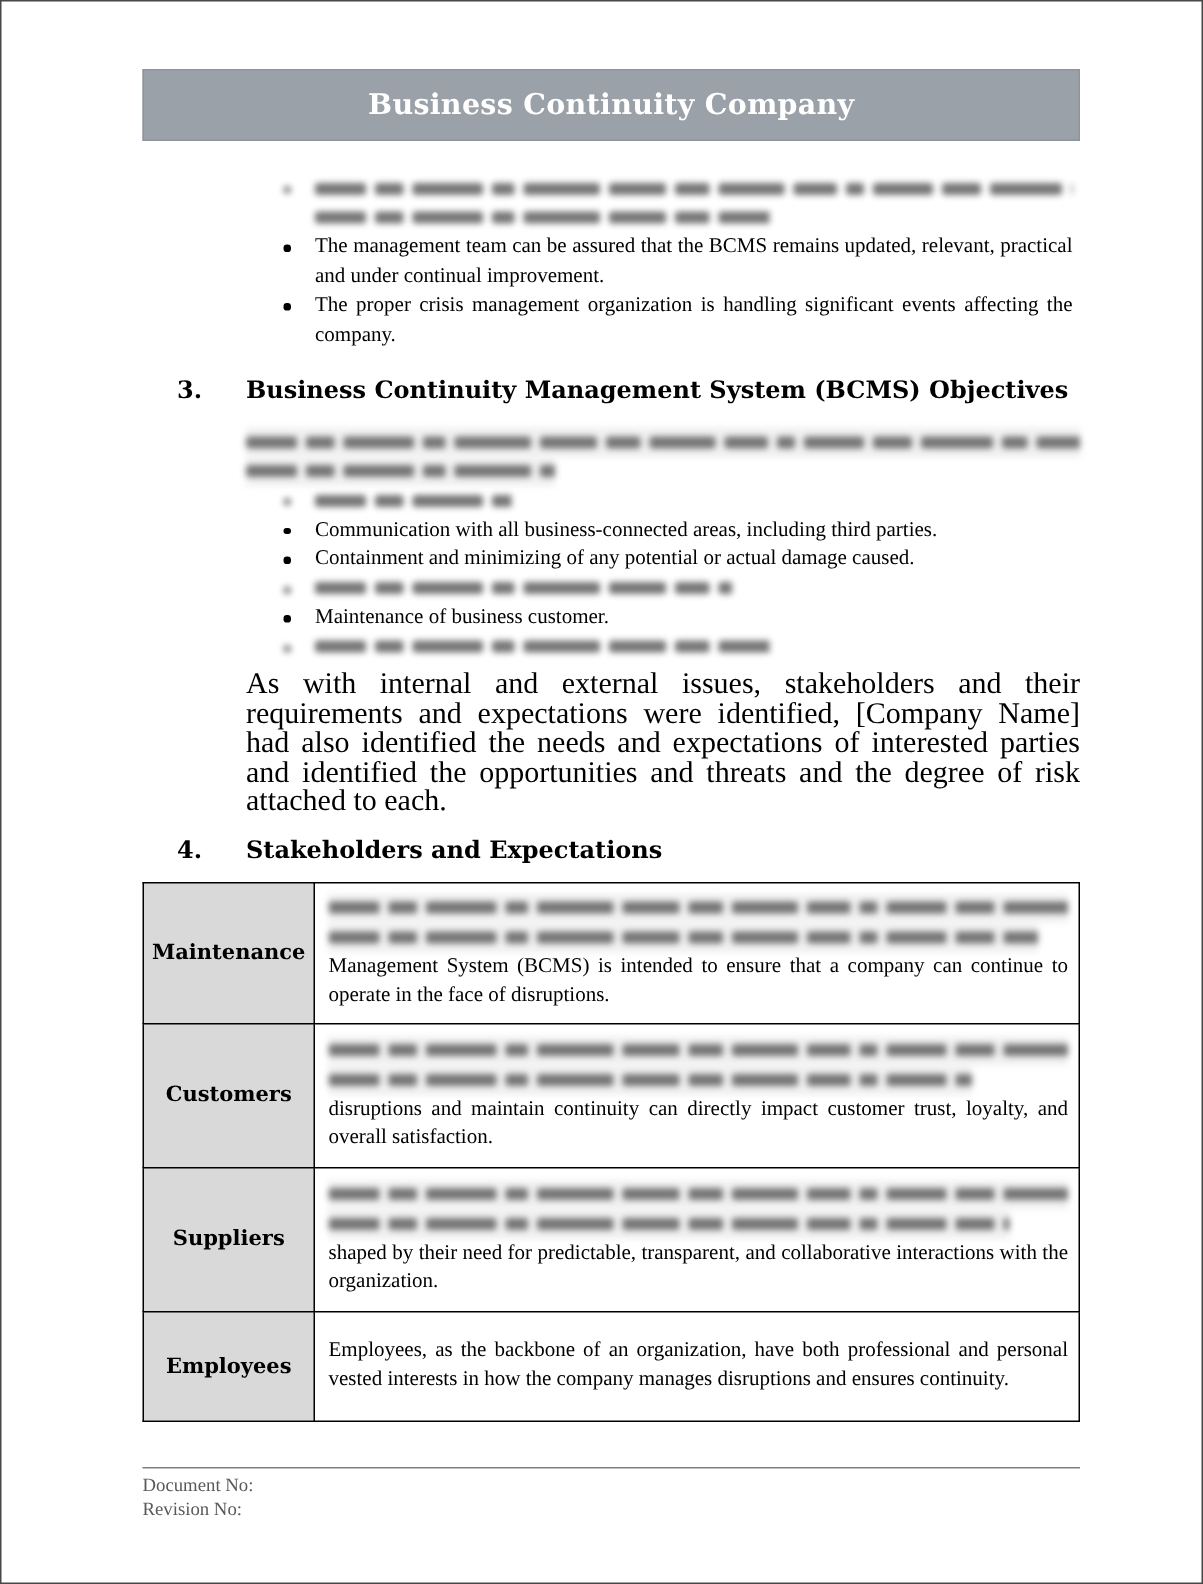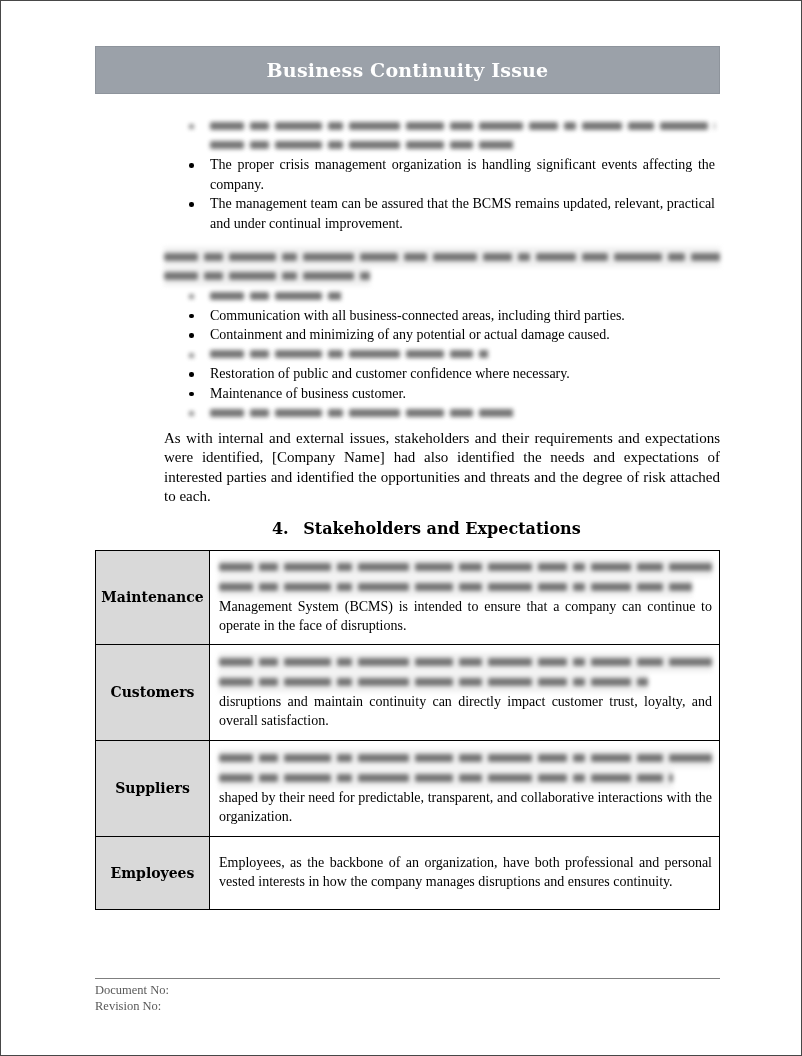--- a/index.html
+++ b/index.html
@@ -11,46 +11,46 @@
 
   .content{position:absolute;left:94px;top:115px;width:625px;}
 
   ul.blist{list-style:none;margin:0;padding:0 5px 0 115px;}
   ul.blist li{position:relative;font-size:14px;line-height:19.5px;text-align:justify;}
   ul.blist li.bl::before{content:"";position:absolute;left:-21px;top:8px;width:4.5px;height:4.5px;border-radius:50%;background:#000;}
   ul.blist li.redacted::before{content:"";position:absolute;left:-21px;top:8px;width:5px;height:5px;border-radius:50%;background:#5a5a5a;filter:blur(2px);opacity:.8;}
 
   .heading{margin:15px 0 0 23px;font-family:"DejaVu Serif",serif;font-weight:bold;font-size:16px;line-height:23px;white-space:nowrap;}
   .heading .hnum{display:inline-block;width:46px;}
-  .h4{margin-top:10px;text-align:center;}
+  .h4{margin-top:10px;}
 
   .indent{margin-left:69px;}
   .rpara{margin-top:14px;}
-  p.para{margin:6px 0 4px 69px;font-size:15px;line-height:19.5px;text-align:justify;}
+  p.para{margin:6px 0 4px 69px;font-size:20px;line-height:19.5px;text-align:justify;}
 
   .rline{height:19.5px;display:flex;align-items:center;gap:6px;overflow:hidden;filter:blur(2.3px);opacity:.82;background:#ededed;}
   .rw{flex:0 0 auto;height:8px;background:#585858;border-radius:2px;}
   ul.blist li .rline{background:transparent;}
 
   table.stable{margin-top:10px;width:625px;border-collapse:collapse;table-layout:fixed;}
   table.stable td{border:1px solid #000;vertical-align:middle;}
   td.tlabel{width:111px;background:#D9D9D9;font-family:"DejaVu Serif",serif;font-weight:bold;font-size:14px;text-align:center;}
   td.tdesc{padding:4px 7px 5px 9px;font-size:14px;line-height:19.5px;text-align:justify;vertical-align:middle;}
   tr.r1 td{height:84px;} tr.r2 td{height:86px;} tr.r3 td{height:86px;} tr.r4 td{height:63px;}
 
   .footer{position:absolute;left:94px;top:977px;width:625px;border-top:1px solid #7f7f7f;padding-top:4px;display:flex;color:#595959;font-size:12.5px;line-height:15.5px;}
   .f-right{text-align:right;}
 </style>
 </head>
 <body>
 
 <div class="page">
 
   <div class="banner">
-    <span class="banner-title">Business Continuity Issue</span>
+    <span class="banner-title">Business Continuity Company</span>
   </div>
 
   <div class="content">
 
     <ul class="blist">
         <li class="redacted">
           <div class="rline" style="width: 100%;">
             <span class="rw" style="width: 34px;"></span>
             <span class="rw" style="width: 19px;"></span>
             <span class="rw" style="width: 47px;"></span>
@@ -70,24 +70,27 @@
             <span class="rw" style="width: 34px;"></span>
             <span class="rw" style="width: 19px;"></span>
             <span class="rw" style="width: 47px;"></span>
             <span class="rw" style="width: 15px;"></span>
             <span class="rw" style="width: 51px;"></span>
             <span class="rw" style="width: 38px;"></span>
             <span class="rw" style="width: 23px;"></span>
             <span class="rw" style="width: 44px;"></span>
           </div>
         </li>
+        <li class="bl">The management team can be assured that the BCMS remains updated, relevant, practical and under continual improvement.</li>
         <li class="bl">The proper crisis management organization is handling significant events affecting the company.</li>
-        <li class="bl">The management team can be assured that the BCMS remains updated, relevant, practical and under continual improvement.</li>
       </ul>
 
+    <div class="heading">
+      <span class="hnum">3.</span><span class="htext">Business Continuity Management System (BCMS) Objectives</span>
+    </div>
 
     <div class="rpara indent">
         <div class="rline" style="width: 100%;">
           <span class="rw" style="width: 34px;"></span>
           <span class="rw" style="width: 19px;"></span>
           <span class="rw" style="width: 47px;"></span>
           <span class="rw" style="width: 15px;"></span>
           <span class="rw" style="width: 51px;"></span>
           <span class="rw" style="width: 38px;"></span>
           <span class="rw" style="width: 23px;"></span>
@@ -126,21 +129,20 @@
             <span class="rw" style="width: 34px;"></span>
             <span class="rw" style="width: 19px;"></span>
             <span class="rw" style="width: 47px;"></span>
             <span class="rw" style="width: 15px;"></span>
             <span class="rw" style="width: 51px;"></span>
             <span class="rw" style="width: 38px;"></span>
             <span class="rw" style="width: 23px;"></span>
             <span class="rw" style="width: 44px;"></span>
           </div>
         </li>
-        <li class="bl">Restoration of public and customer confidence where necessary.</li>
         <li class="bl">Maintenance of business customer.</li>
         <li class="redacted">
           <div class="rline" style="width: 60%;">
             <span class="rw" style="width: 34px;"></span>
             <span class="rw" style="width: 19px;"></span>
             <span class="rw" style="width: 47px;"></span>
             <span class="rw" style="width: 15px;"></span>
             <span class="rw" style="width: 51px;"></span>
             <span class="rw" style="width: 38px;"></span>
             <span class="rw" style="width: 23px;"></span>

